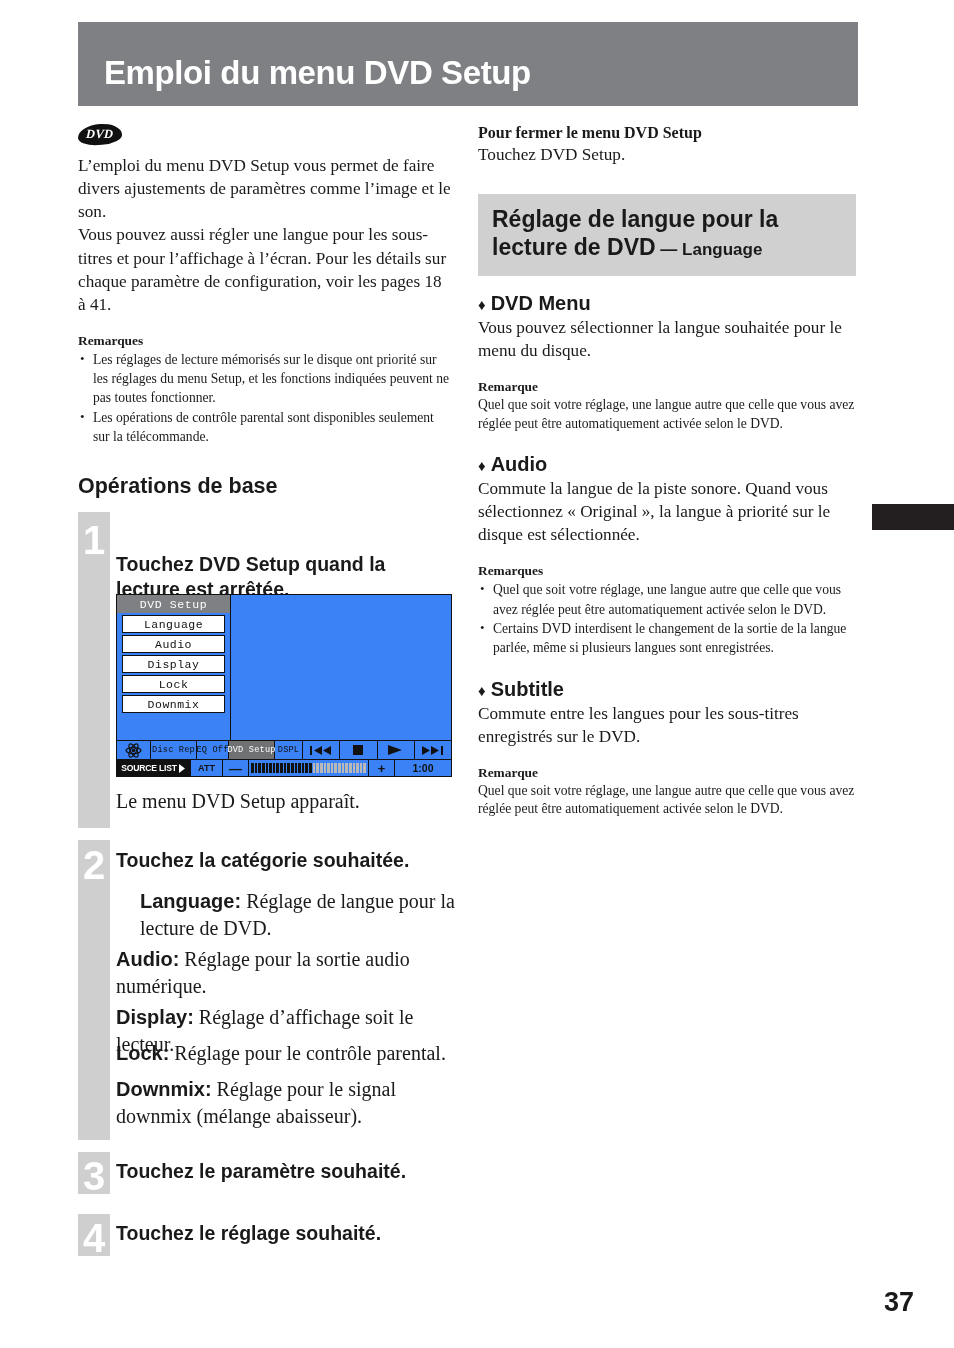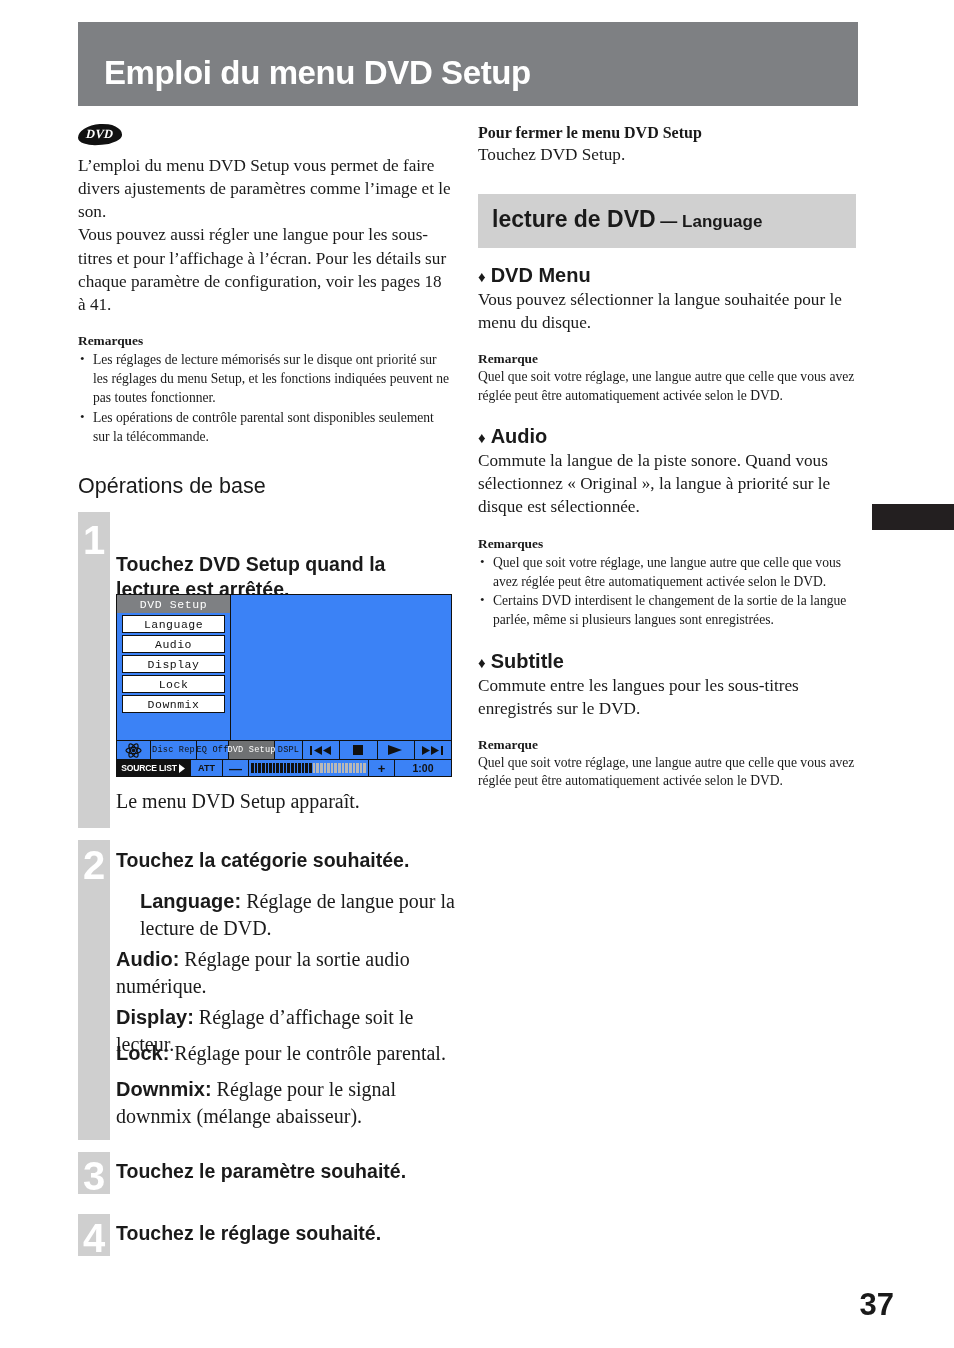--- a/index.html
+++ b/index.html
@@ -141,21 +141,21 @@
   .diamond-head .dia {
     font-size: 15px;
     margin-right: 5px;
     line-height: 1;
   }
   .sub-head-first { margin-top: 6px; }
 
   
   #ops-head {
     font-family: "Liberation Sans", sans-serif;
-    font-weight: normal;
+    font-weight: bold;
     font-size: 21.5px;
     color: #1a1a1a;
     margin-top: 28px;
     margin-bottom: 12px;
   }
 
   
   .step-band {
     position: absolute;
     left: 78px;
@@ -316,22 +316,23 @@
   }
 
   
   #page-number {
     position: absolute;
     left: 0; top: 1287px;
     width: 894px;
     text-align: right;
     font-family: "Liberation Sans", sans-serif;
     font-weight: bold;
-    font-size: 31px;
-    color: #1a1a1a;
+    font-size: 27px;
+    color: #1a1a1a;
+    padding-left: 20px;
   }
   .gap-m { height: 17px; }
 </style>
 </head>
 <body>
 
 <div id="header-banner"></div>
 <div id="header-title">Emploi du menu DVD Setup</div>
 
 <div id="col-left">
@@ -492,20 +493,21 @@
 <div class="step-band" style="top:1214px; height:42px;"></div>
 <div class="step-num" style="top:1218px;">4</div>
 <div class="step-title" style="left:116px; top:1221px; width:336px;">Touchez le réglage souhaité.</div>
 
 <div id="col-right">
 
   <div class="notes-head" style="font-size:16px;">Pour fermer le menu DVD Setup</div>
   <div class="body-text">Touchez DVD Setup.</div>
 
   <div id="lang-section-head">
+    <div class="h-main">Réglage de langue pour la</div>
     <div class="h-main">
       <span>lecture de DVD</span><span class="h-sub"> — </span><span class="h-sub">Language</span>
     </div>
   </div>
 
   <div class="diamond-head sub-head-first">
     <span class="dia">♦</span>
     <span>DVD Menu</span>
   </div>
   <div class="body-text">Vous pouvez sélectionner la langue souhaitée pour le menu du disque.</div>

